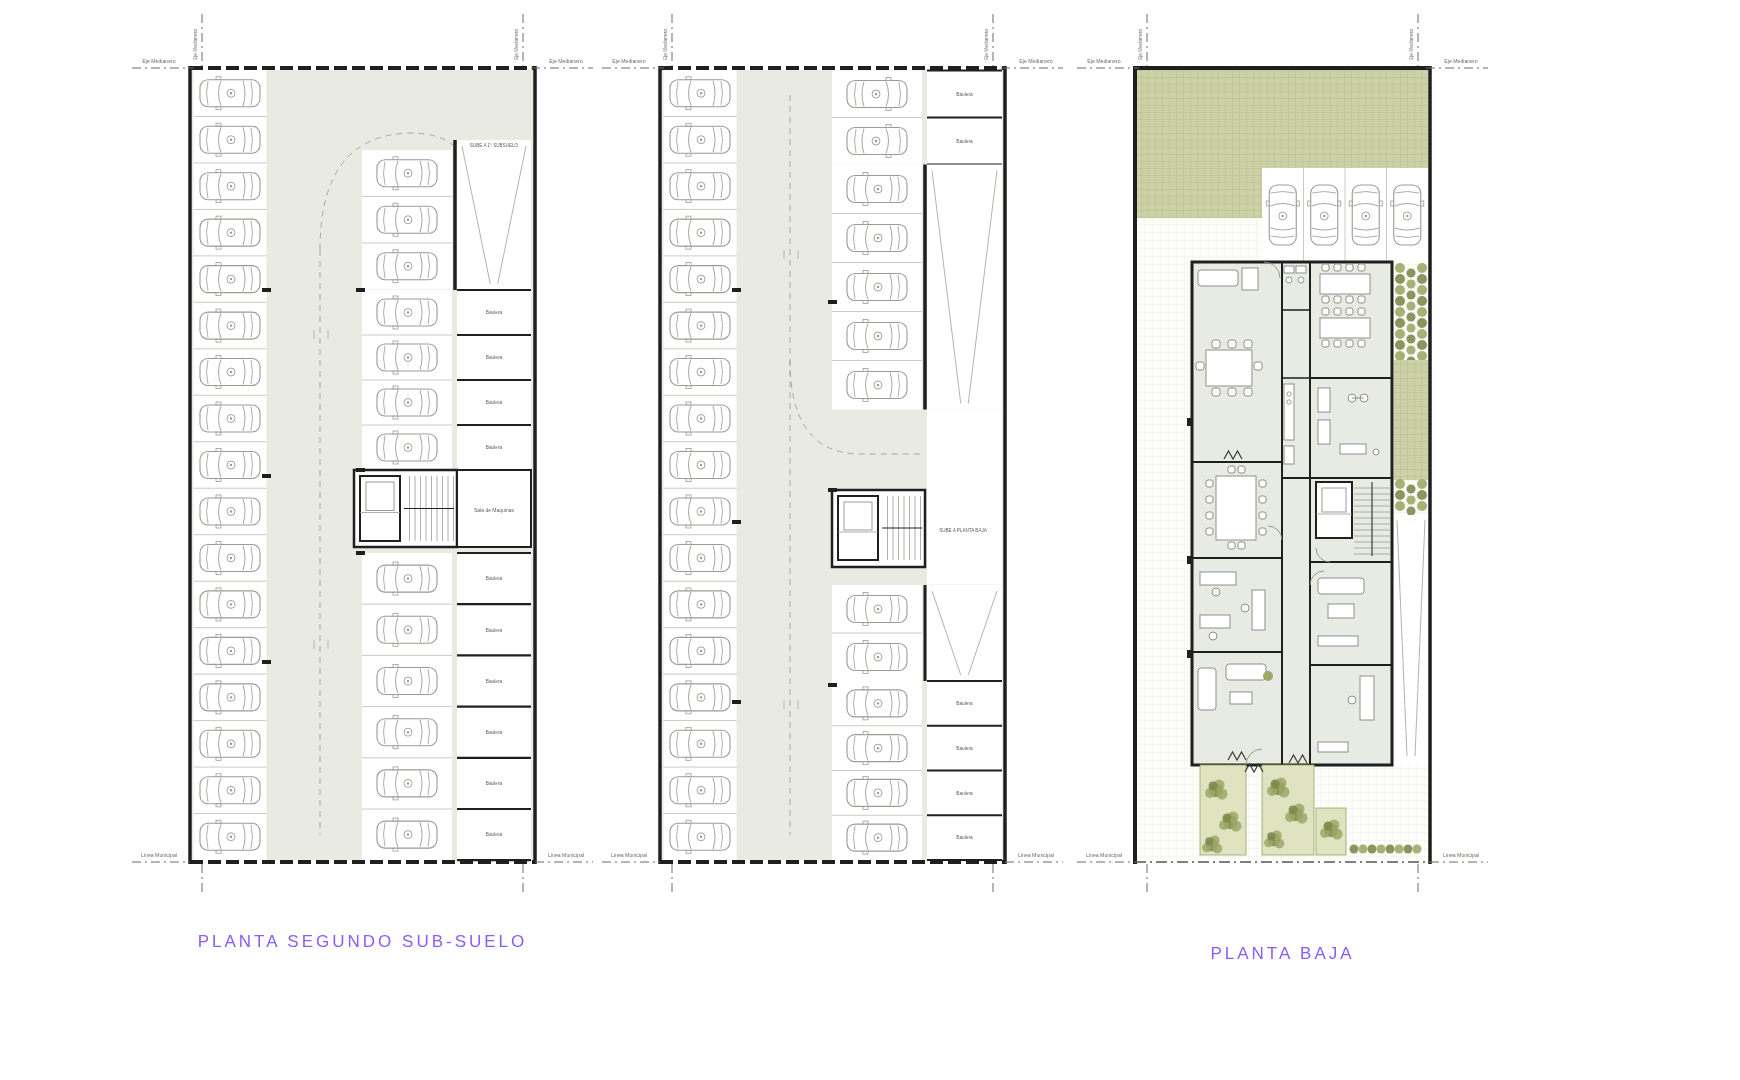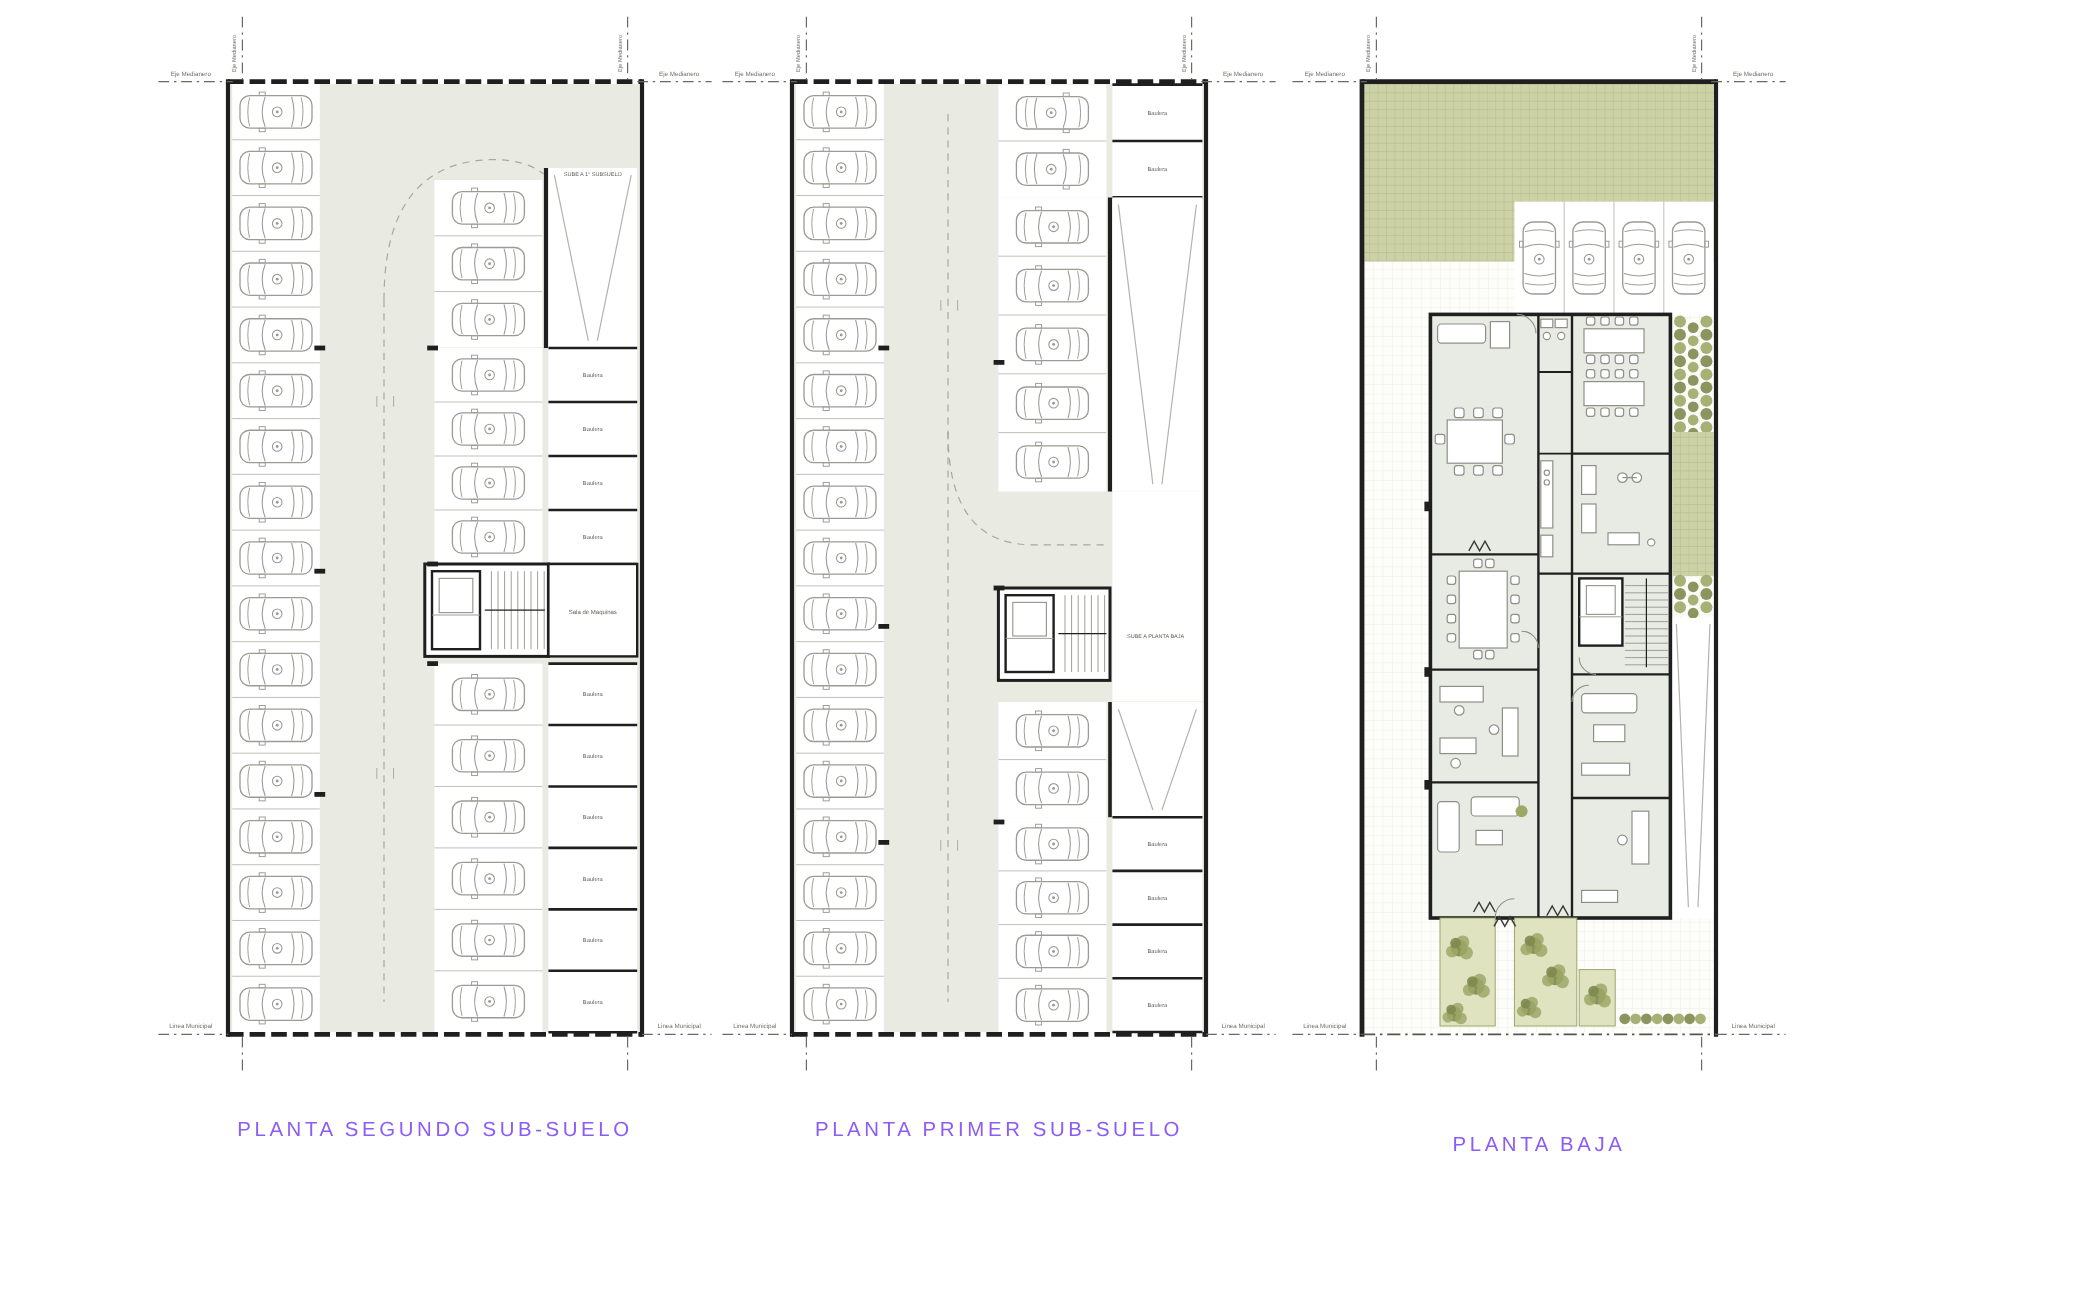--- a/index.html
+++ b/index.html
@@ -622,15 +622,14 @@
           <line x1="1077" y1="862" x2="1135" y2="862" stroke="#6a6a64" stroke-width="1" stroke-dasharray="9 4 2 4"></line>
           <line x1="1430" y1="862" x2="1488" y2="862" stroke="#6a6a64" stroke-width="1" stroke-dasharray="9 4 2 4"></line>
           <line x1="1147" y1="864" x2="1147" y2="896" stroke="#6a6a64" stroke-width="1" stroke-dasharray="9 4 2 4"></line>
           <line x1="1418" y1="864" x2="1418" y2="896" stroke="#6a6a64" stroke-width="1" stroke-dasharray="9 4 2 4"></line>
           <text x="1104" y="857" font-size="5.2" fill="#6e6e68" text-anchor="middle">Linea Municipal</text>
           <text x="1461" y="857" font-size="5.2" fill="#6e6e68" text-anchor="middle">Linea Municipal</text>
         </g>
       </g>
     </svg>
   <div class="plan-title" style="left:190px;width:345px;">PLANTA SEGUNDO SUB-SUELO</div>
-  <div class="plan-title" style="left:660px;width:345px;">PLANTA PRIMER SUB-SUELO</div>
   <div class="plan-title" style="left:1135px;width:295px;margin-top:12px;">PLANTA BAJA</div>
 </div>
 
 </body></html>

